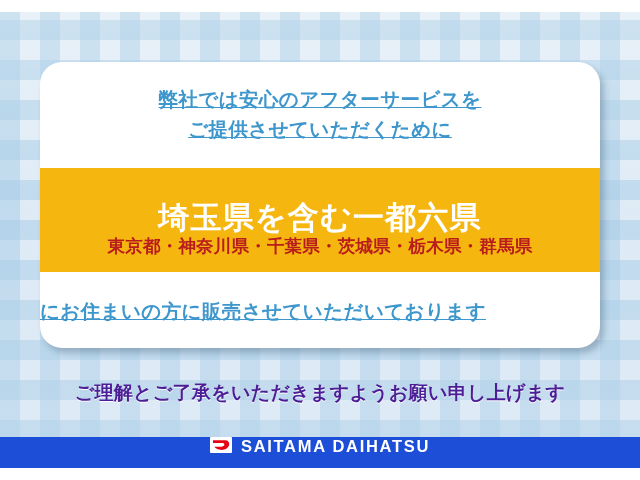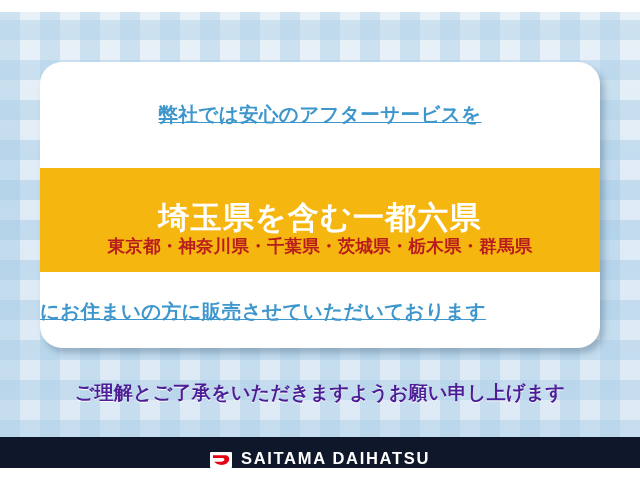--- a/index.html
+++ b/index.html
@@ -135,23 +135,23 @@
     white-space: nowrap;
   }
 
   
   .footer-red {
     position: absolute;
     left: 0;
     top: 437px;
     width: 640px;
     height: 31px;
-    background: #0f172a;
-    display: flex;
-    align-items: flex-end;
+    background: #1d4ed8;
+    display: flex;
+    align-items: flex-start;
     justify-content: center;
     gap: 9px;
     z-index: 4;
   }
   .logo-mark {
     width: 22px;
     height: 16px;
     background: #ffffff;
     border-radius: 1px;
     display: flex;
@@ -193,20 +193,21 @@
 <div class="screen">
 
   <div class="header-white"></div>
 
   <div class="bg-gingham"></div>
 
   <div class="card">
 
     <div class="card-top">
       <div class="line-blue">弊社では安心のアフターサービスを</div>
+      <div class="line-blue">ご提供させていただくために</div>
     </div>
 
     <div class="band-yellow">
       <div class="band-title">埼玉県を含む一都六県</div>
       <div class="band-sub">東京都・神奈川県・千葉県・茨城県・栃木県・群馬県</div>
     </div>
 
     <div class="card-bottom">
       <div class="line-blue">にお住まいの方に販売させていただいております</div>
     </div>

